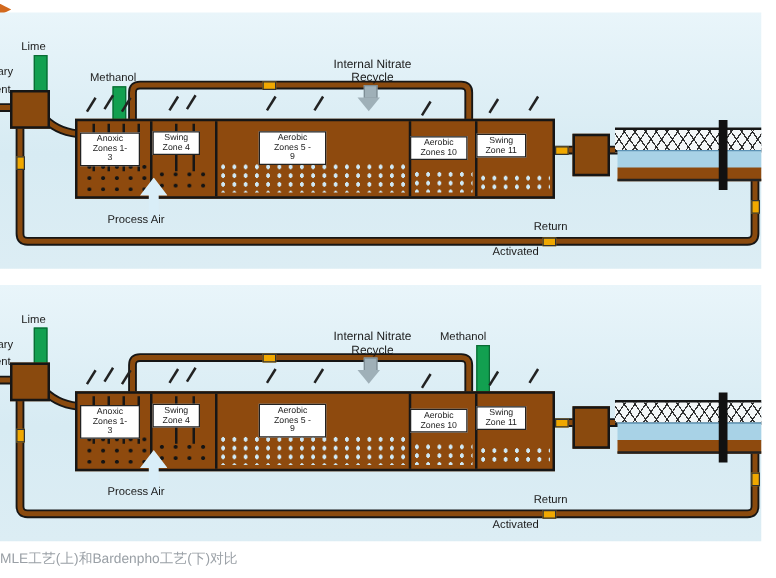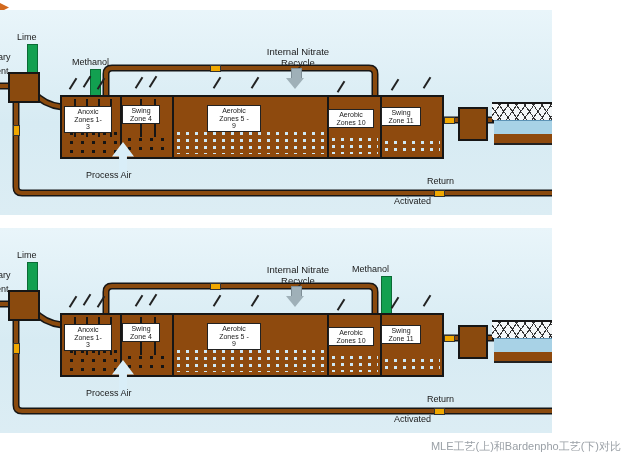--- a/index.html
+++ b/index.html
@@ -4,21 +4,21 @@
 <style>
   html,body{margin:0;padding:0;}
   body{
     width:621px;height:462px;position:relative;overflow:hidden;
     background:#ffffff;
     font-family:"Liberation Sans", sans-serif;
     color:#1a1a1a;
   }
   .pre{white-space:pre-line;}
   .panel{
-    position:absolute;left:0;width:552px;height:205px;overflow:hidden;
+    position:absolute;left:0;width:609px;height:205px;overflow:hidden;
     background:linear-gradient(180deg,#e9f5fa 0%,#d7ebf3 55%,#dcedf4 100%);
   }
   #panel-mle{top:10px;}
   #panel-bard{top:228px;}
   .pipes{position:absolute;left:0;top:0;pointer-events:none;}
   .pipe-out{fill:none;stroke:#161616;stroke-width:7;}
   .pipe-in{fill:none;stroke:#8a4a0e;stroke-width:4;}
   .lbl{position:absolute;font-size:9px;}
   .lime-label{left:17px;top:22px;}
   .lime-bar{position:absolute;left:27px;top:34px;width:9px;height:28px;background:#12a050;border:1px solid #0a6b35;}
@@ -62,21 +62,21 @@
       #f4f7f8;
     border-top:2px solid #161616;border-bottom:2px solid #161616;}
   .water{position:absolute;left:494px;top:110px;width:122px;height:14px;background:#a8d2e6;border-top:1.5px solid #5d93b5;}
   .sludge{position:absolute;left:494px;top:124px;width:122px;height:9px;background:#8e4a0e;border-bottom:2px solid #222;}
   .post{position:absolute;left:575px;top:86px;width:7px;height:56px;background:#111;}
   
   .return-top{left:427px;top:166px;}
   .return-bottom{left:394px;top:186px;}
   .marker{position:absolute;width:9px;height:5px;background:#f0a800;border:1px solid #333;}
   .marker.v{width:5px;height:9px;}
-  .caption{position:absolute;left:0;top:439px;width:621px;text-align:right;font-size:11px;color:#9aa0a6;}
+  .caption{position:absolute;left:0;top:439px;width:621px;text-align:left;font-size:11px;color:#9aa0a6;}
   .artifact{position:absolute;left:0;top:3px;width:9px;height:9px;background:#d2691e;clip-path:polygon(0 0,100% 50%,0 100%);}
 </style>
 </head>
 <body>
 
 <div class="artifact"></div>
 
 <div class="panel" id="panel-mle">
   <svg class="pipes" width="621" height="205">
     <path class="pipe-out" d="M0,76 H12 M33,82 Q44,95 62,97 M375,86 V64 Q375,58 369,58 H112 Q106,58 106,64 V86 M440,110 H459 M483,110 H497 M604,133 V177 Q604,183 598,183 H22 Q16,183 16,177 V90"></path>

